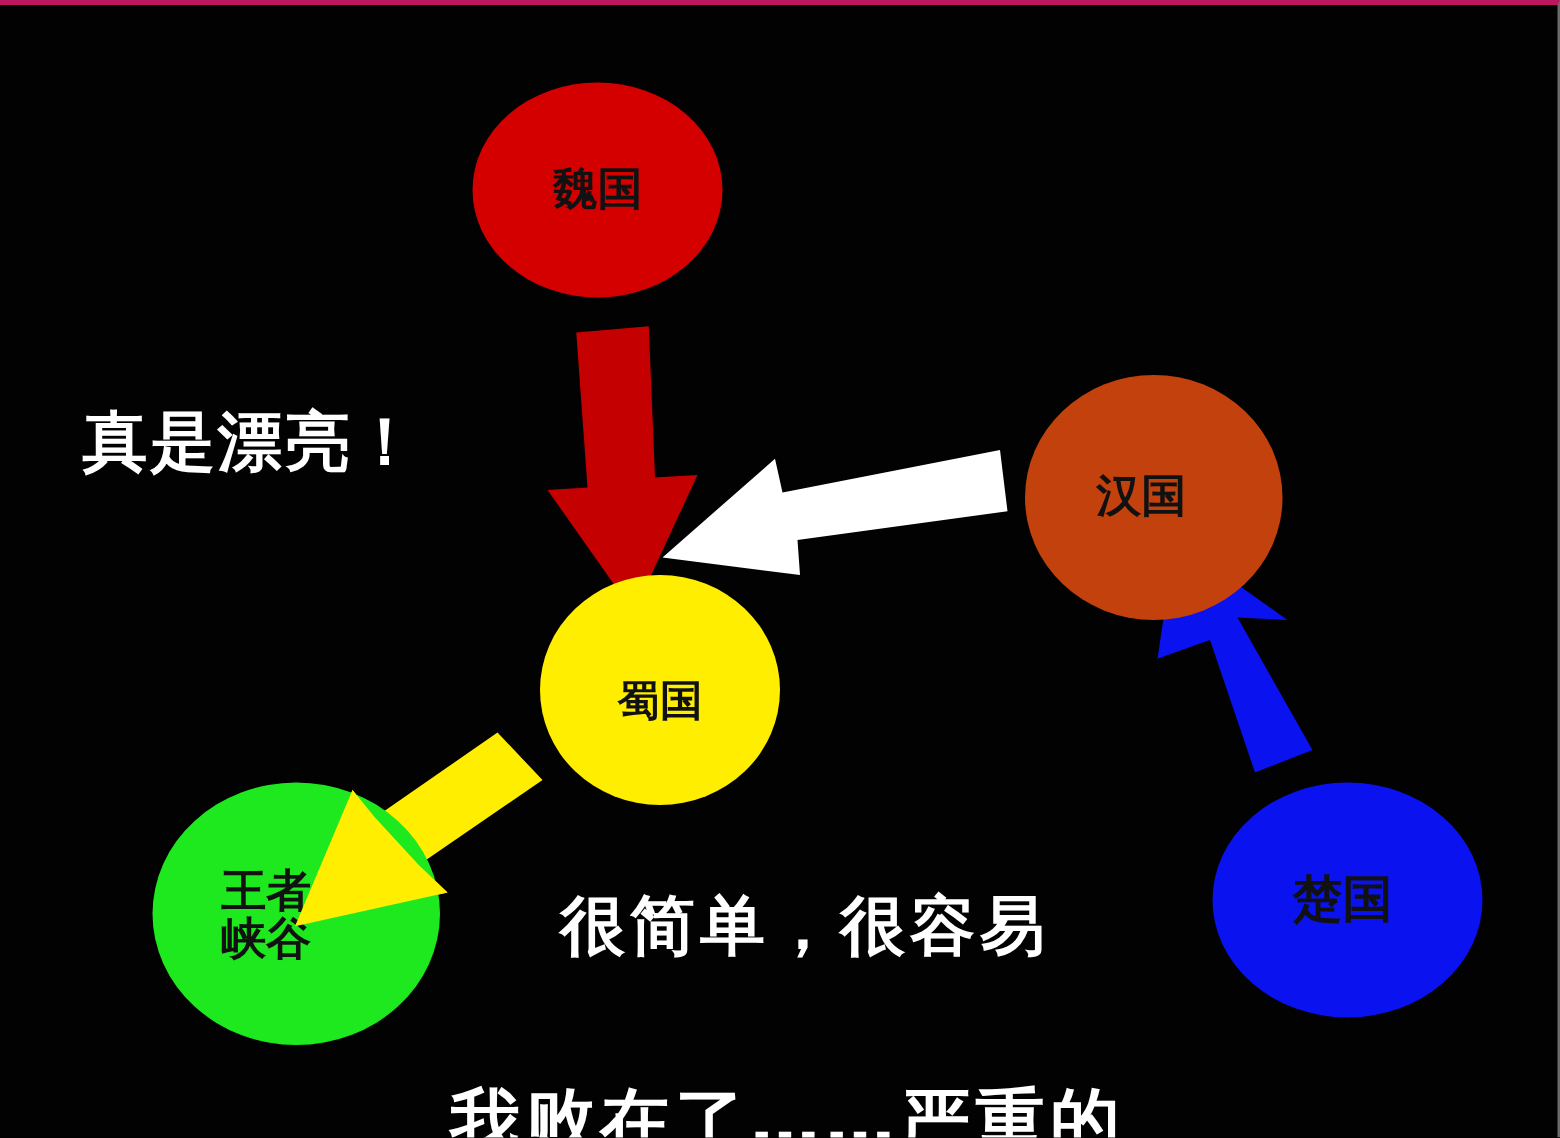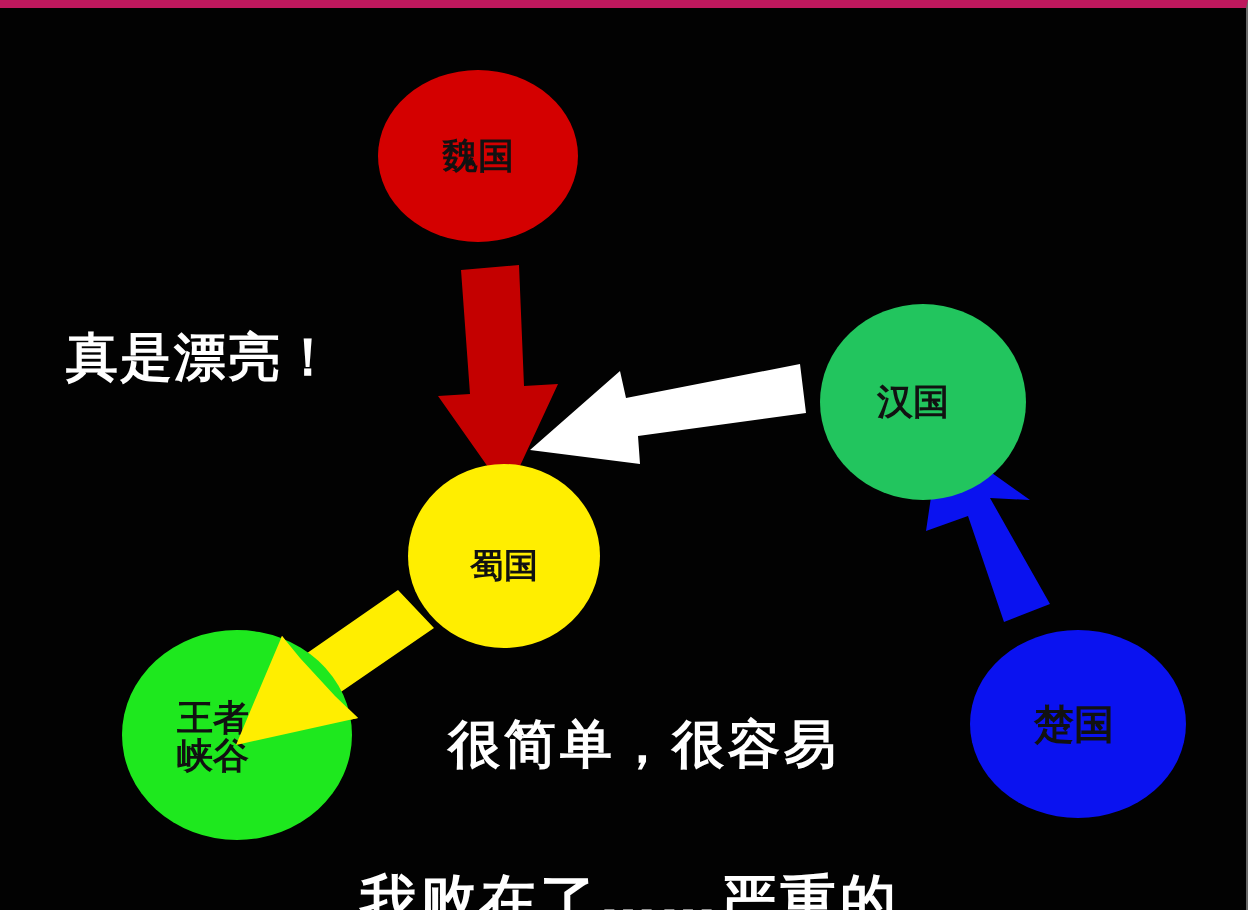--- a/index.html
+++ b/index.html
@@ -1,17 +1,17 @@
 <!DOCTYPE html>
 <html><head>
 <meta charset="utf-8">
 <style>
   html, body { margin: 0; padding: 0; background: #000; }
   body { width: 1248px; height: 910px; overflow: hidden; position: relative; font-family: "DejaVu Sans", sans-serif; }
-  .frame { position: absolute; left: 0; top: 0; width: 1248px; height: 910px; background: #020202; border-top: 8px solid #be185d; border-right: 2px solid #6a6a6a; box-sizing: border-box; }
+  .frame { position: absolute; left: 0; top: 0; width: 1248px; height: 910px; background: #020202; border-top: 4px solid #be185d; border-right: 2px solid #6a6a6a; box-sizing: border-box; }
   svg.arrows { position: absolute; left: 0; top: 0; }
   .node { position: absolute; border-radius: 50%; display: flex; align-items: center; justify-content: center; text-align: center; color: #111; font-weight: bold; }
   .node span { display: block; line-height: 1.05; }
   .caption { position: absolute; color: #fff; font-weight: bold; white-space: nowrap; letter-spacing: 2px; }
 </style>
 </head>
 <body>
 
 <div class="frame">
 
@@ -23,25 +23,25 @@
 
     <polygon points="1050,596 1004,614 968,508 926,523 940,428 1030,492 990,490" fill="#0a12f0"></polygon>
 
     <polygon points="398,582 434,620 335,688 358,710 236,737 282,628 300,650" fill="#ffee00"></polygon>
   </svg>
 
   <div class="node" style="left:378px; top:62px; width:200px; height:172px; background:#d40000; font-size:36px;">
     <span>魏国</span>
   </div>
 
-  <div class="node" style="left:408px; top:456px; width:192px; height:184px; background:#ffee00; font-size:34px; padding-top:20px; box-sizing:border-box;">
+  <div class="node" style="left:432px; top:456px; width:192px; height:184px; background:#ffee00; font-size:34px; padding-top:20px; box-sizing:border-box;">
     <span>蜀国</span>
   </div>
 
-  <div class="node" style="left:820px; top:296px; width:206px; height:196px; background:#22c55e; font-size:36px; padding-right:20px; box-sizing:border-box;">
+  <div class="node" style="left:820px; top:296px; width:206px; height:196px; background:#c2410c; font-size:36px; padding-right:20px; box-sizing:border-box;">
     <span>汉国</span>
   </div>
 
   <div class="node" style="left:970px; top:622px; width:216px; height:188px; background:#0a12f0; font-size:40px; padding-right:8px; box-sizing:border-box;">
     <span>楚国</span>
   </div>
 
   <div class="node" style="left:122px; top:622px; width:230px; height:210px; background:#1ee81e; font-size:36px; flex-direction:column; padding-right:48px; padding-top:4px; box-sizing:border-box;">
     <span>王者</span>
     <span>峡谷</span>

